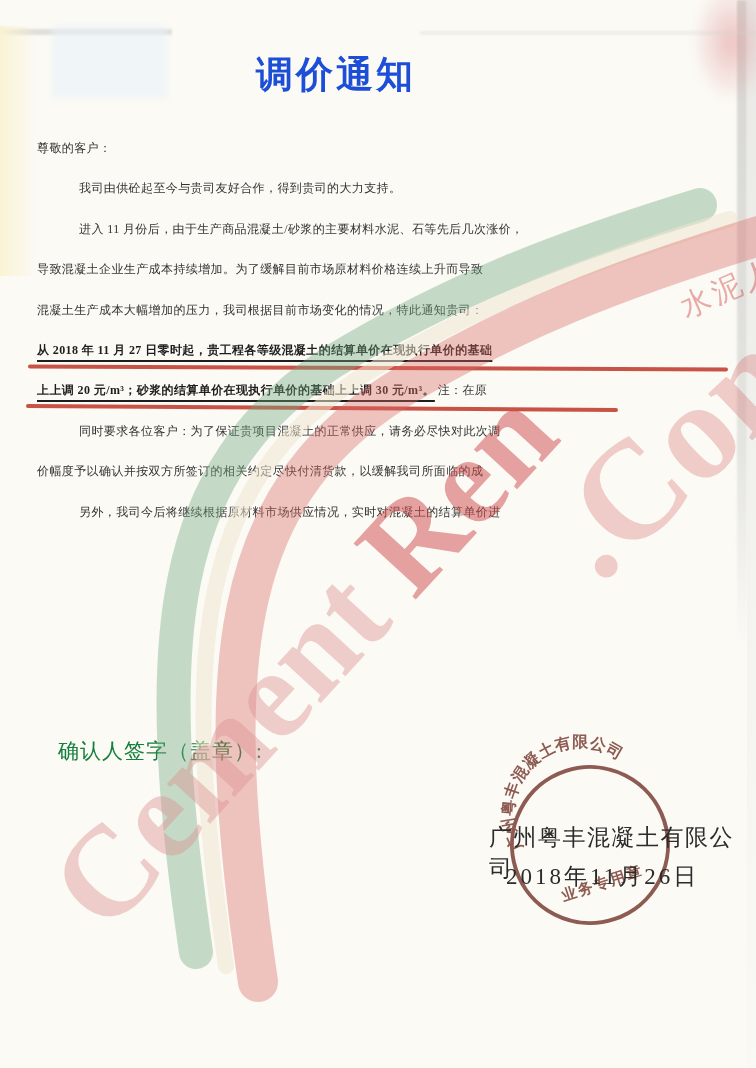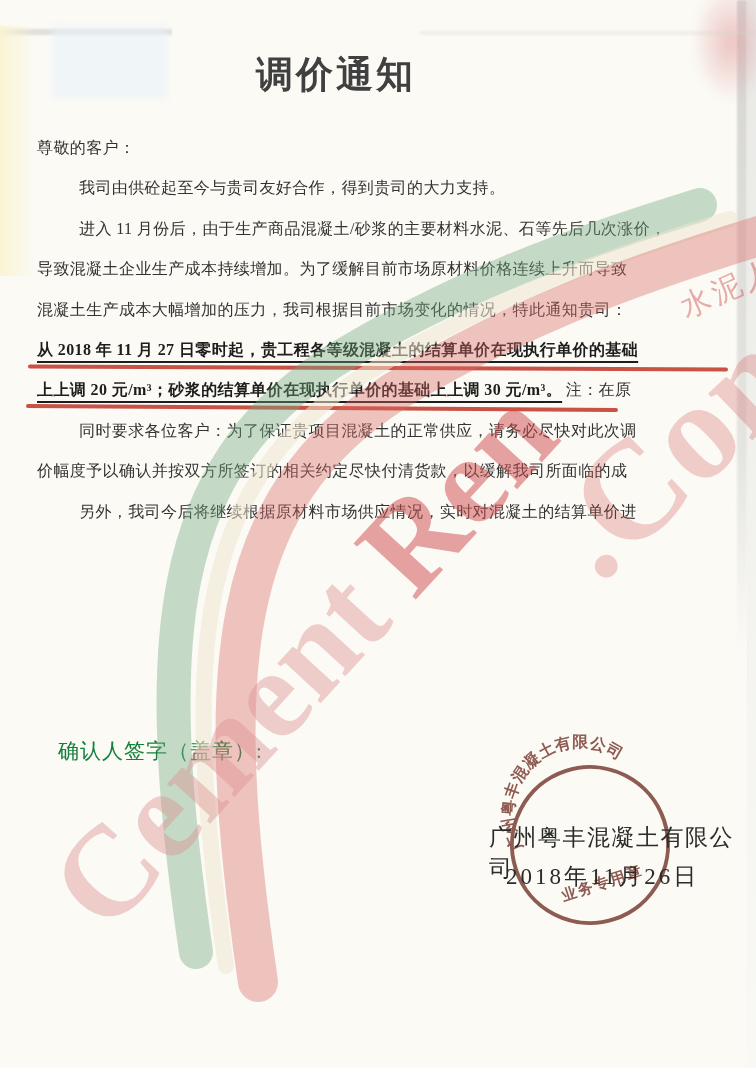--- a/index.html
+++ b/index.html
@@ -17,23 +17,23 @@
   .corner-pink{right:-14px;top:-18px;width:78px;height:120px;border-radius:50%;
     background:radial-gradient(closest-side,rgba(223,150,150,.55),rgba(223,150,150,0));filter:blur(4px);}
   .top-streak-l{left:0;top:29px;width:172px;height:6px;background:#c6c6c4;opacity:.5;filter:blur(1px);}
   .top-streak-r{left:420px;top:31px;width:336px;height:4px;background:#d4d4d2;opacity:.3;filter:blur(1px);}
   .left-cream{left:0;top:26px;width:36px;height:250px;
     background:linear-gradient(to right,rgba(250,243,210,.95),rgba(250,243,210,0));}
   .tl-cool{left:52px;top:26px;width:115px;height:72px;background:rgba(233,241,248,.6);filter:blur(3px);}
 
   
   .title{position:absolute;top:50px;left:0;width:672px;text-align:center;
-    font-size:37px;font-weight:bold;letter-spacing:3px;color:#404040;}
+    font-size:37px;font-weight:bold;letter-spacing:3px;color:#1d4ed8;}
   .content{position:absolute;left:37px;top:128px;width:692px;
-    font-size:16px;line-height:40.4px;letter-spacing:.4px;color:#333;}
+    font-size:12px;line-height:40.4px;letter-spacing:.4px;color:#333;}
   .line{white-space:nowrap;height:40.4px;overflow:visible;}
   .indent{text-indent:42px;}
   .hl{font-weight:bold;color:#1d1d1d;
     text-decoration:underline;text-decoration-thickness:2px;text-underline-offset:6px;}
   .note-tail{font-weight:normal;color:#333;text-decoration:none;}
   .redmark{position:absolute;height:3.5px;background:#c23a2e;border-radius:3px;opacity:.88;z-index:6;}
   .redmark.m1{left:28px;top:366px;width:700px;transform:rotate(.25deg);}
   .redmark.m2{left:26px;top:406px;width:592px;transform:rotate(.4deg);}
   .sign-label{position:absolute;left:38px;top:737px;font-size:21px;letter-spacing:1px;color:#15803d;margin-left:20px;}
   .company{position:absolute;left:489px;top:822px;font-size:23px;letter-spacing:1.5px;color:#2b2b2b;z-index:4;}

